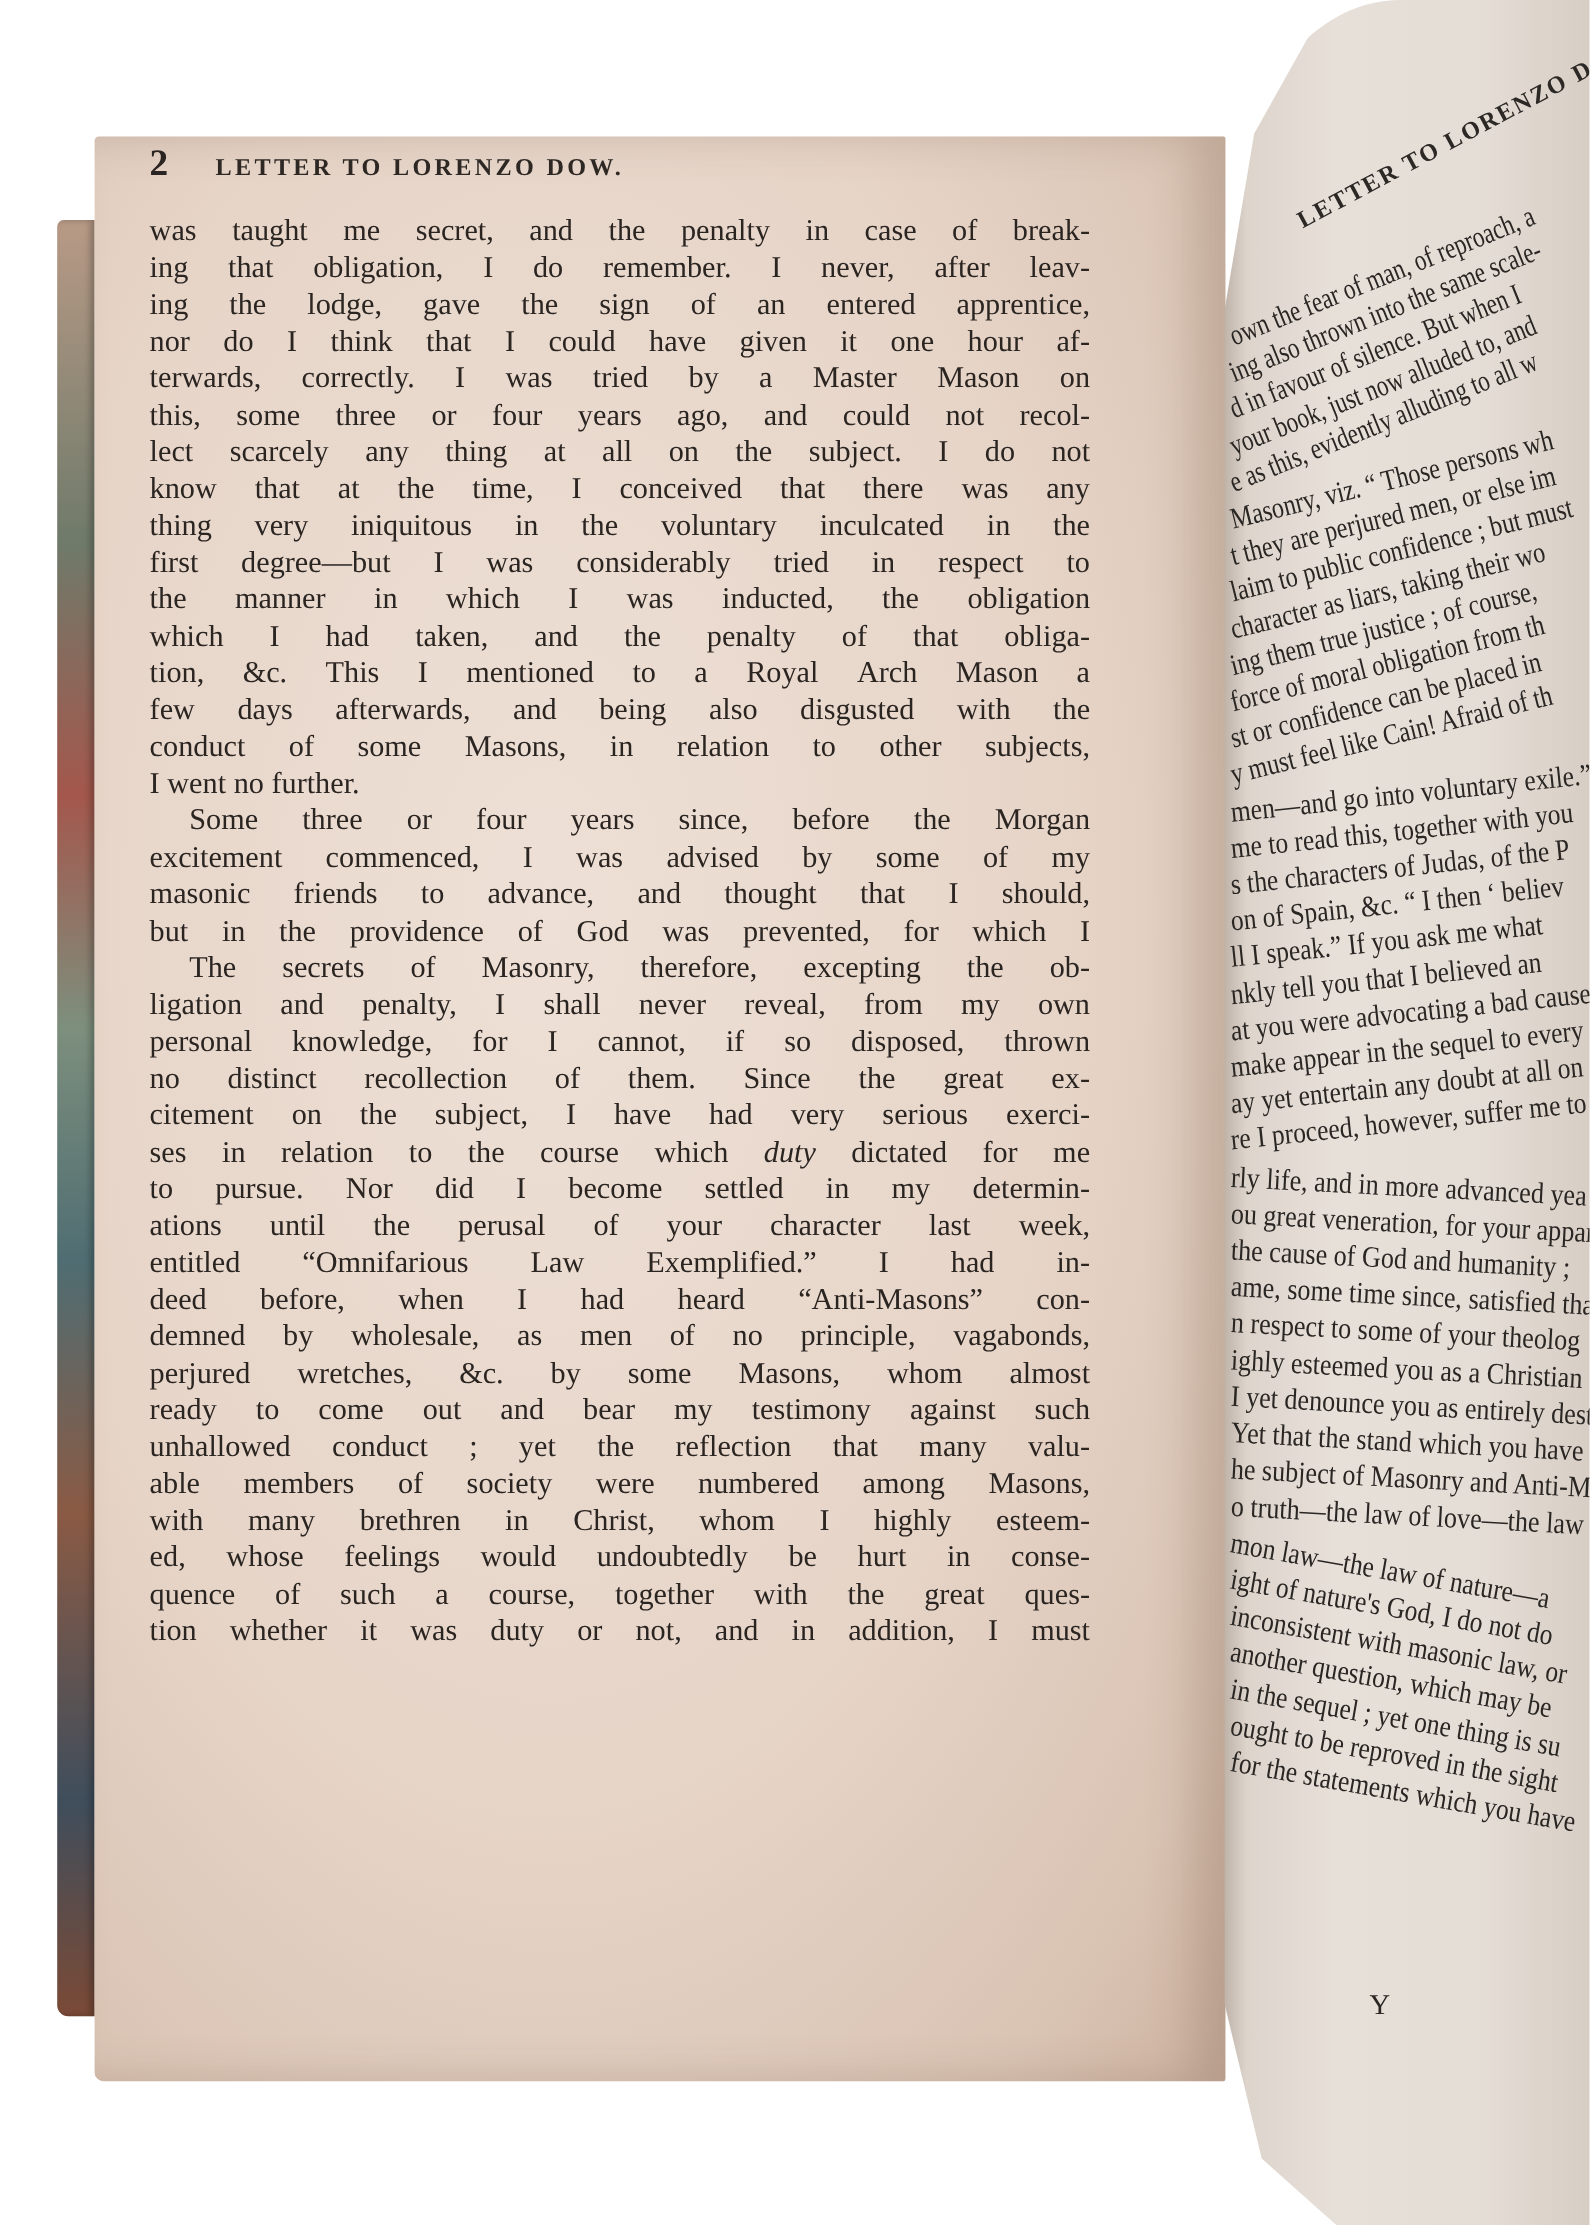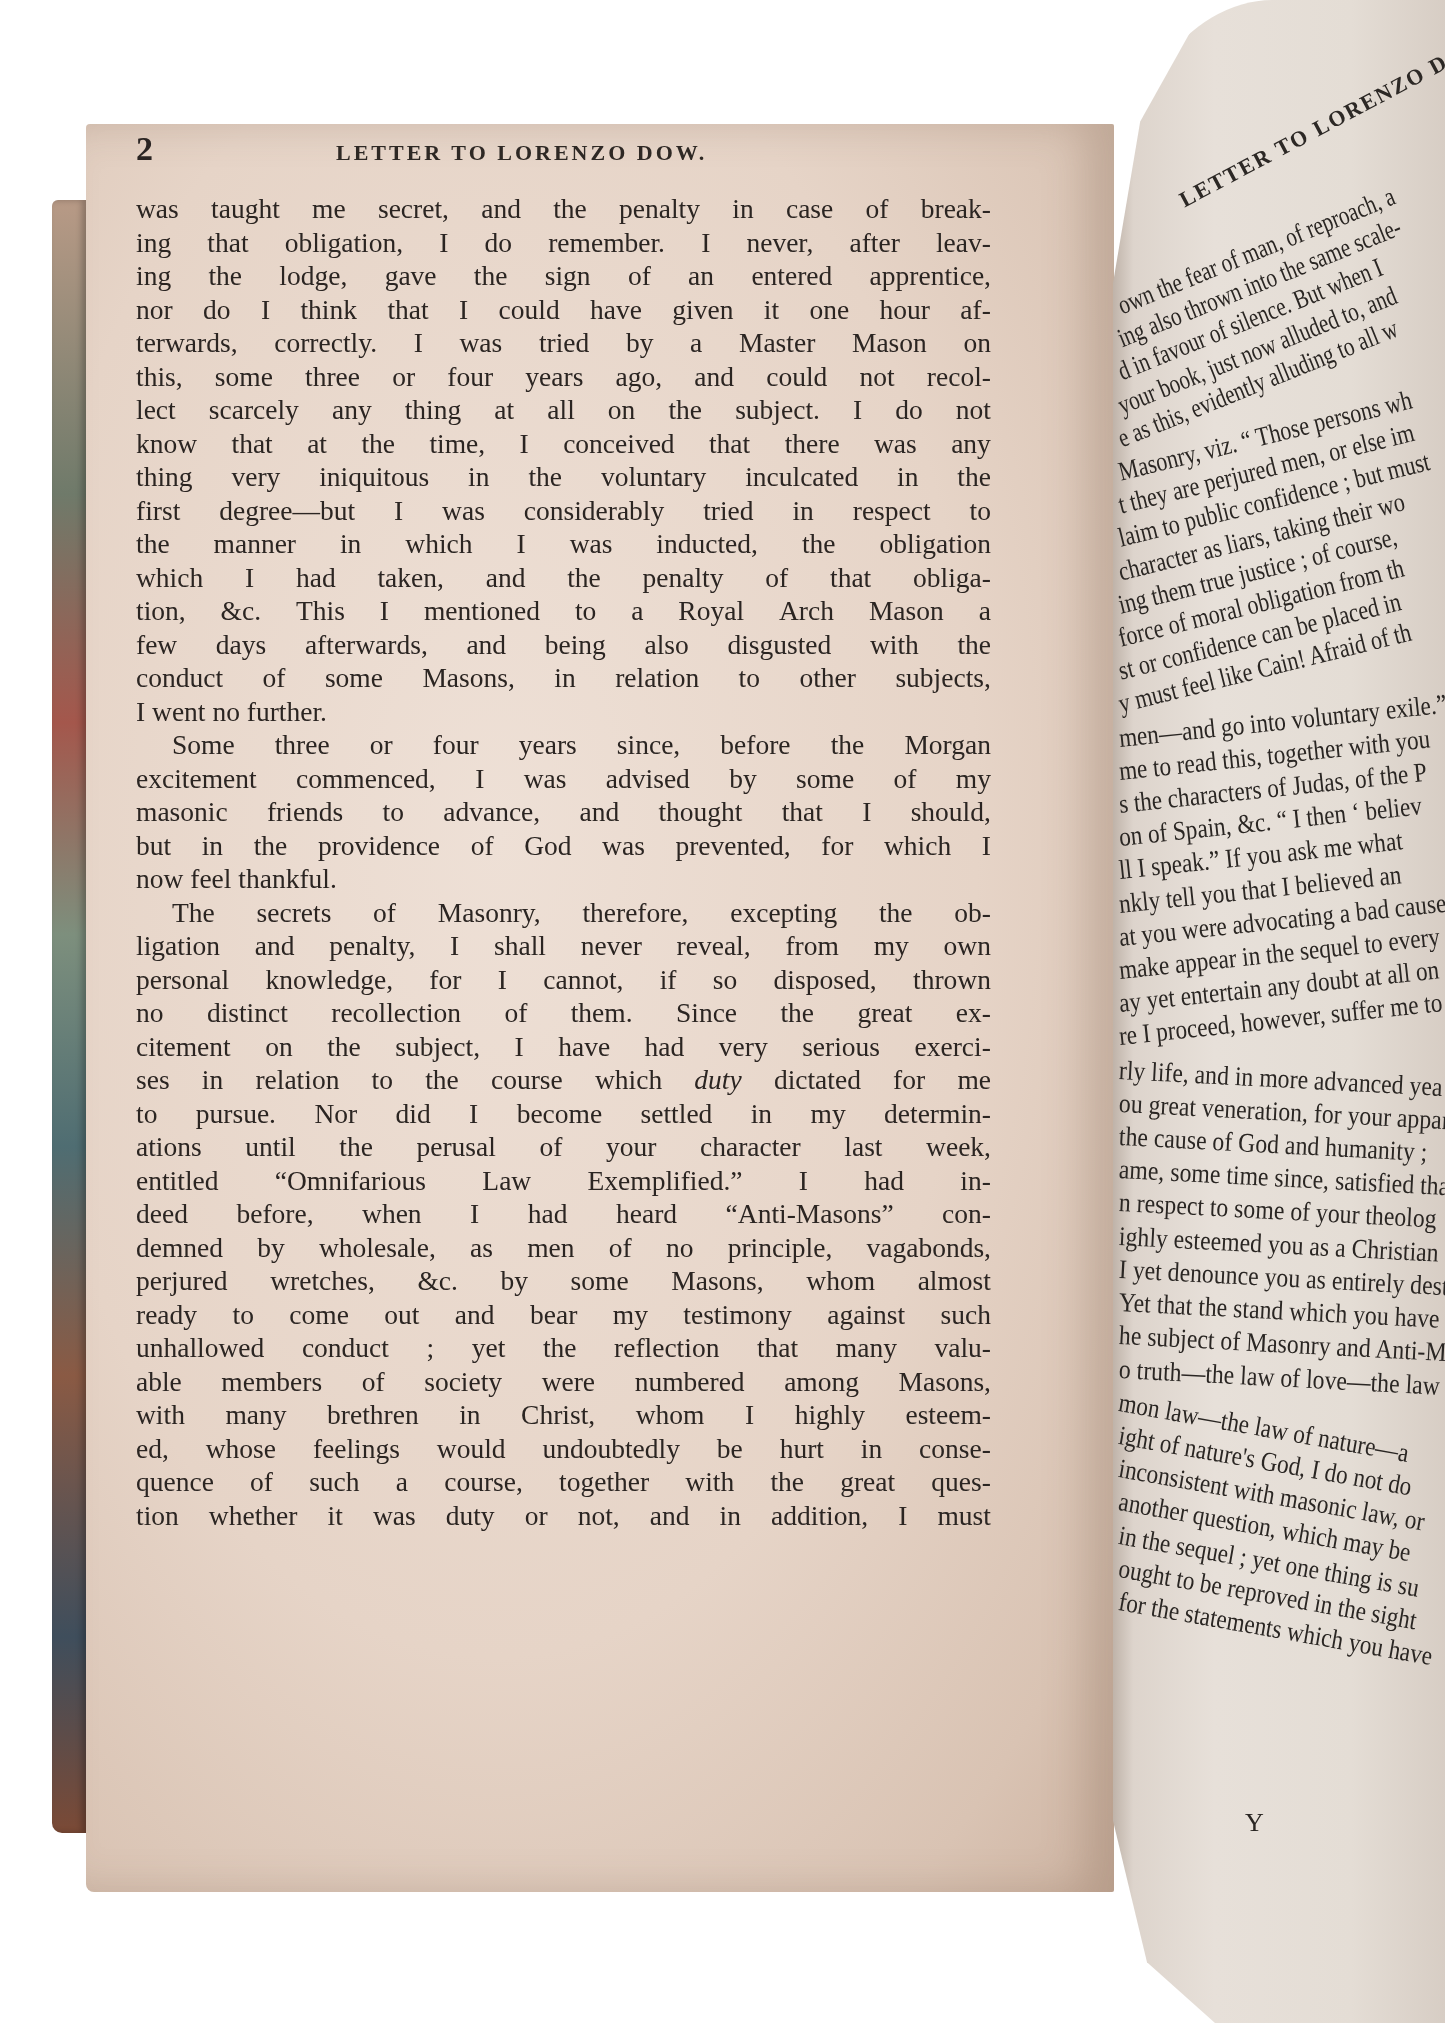--- a/index.html
+++ b/index.html
@@ -23,21 +23,21 @@
       box-shadow: inset -30px 0 40px rgba(120,90,70,0.25);
     }
     .page-header {
       position: absolute; left: 136px; top: 130px; width: 855px; height: 40px;
       display: flex; align-items: baseline;
     }
     .page-number {
       font-size: 34px; font-weight: bold; color: #2a2422; width: 60px;
     }
     .running-head {
-      margin-left: 140px; font-size: 22px; letter-spacing: 3px; font-weight: bold; color: #2e2824;
+      font-size: 22px; letter-spacing: 3px; font-weight: bold; color: #2e2824;
     }
     .body-text {
       position: absolute; left: 136px; top: 192px; width: 855px;
       font-size: 27.5px; line-height: 33.5px; color: #2b2522;
     }
     .body-text .line {
       display: flex; justify-content: space-between; white-space: nowrap;
     }
     .body-text .line.last { justify-content: flex-start; }
     .body-text .line.indent { padding-left: 36px; }
@@ -310,25 +310,20 @@
       <span>in</span>
       <span>the</span>
       <span>providence</span>
       <span>of</span>
       <span>God</span>
       <span>was</span>
       <span>prevented,</span>
       <span>for</span>
       <span>which</span>
       <span>I</span>
-    </div>
-    <div class="line last">
-      <span>now&nbsp;</span>
-      <span>feel&nbsp;</span>
-      <span>thankful.</span>
     </div>
     <div class="line indent">
       <span>The</span>
       <span>secrets</span>
       <span>of</span>
       <span>Masonry,</span>
       <span>therefore,</span>
       <span>excepting</span>
       <span>the</span>
       <span>ob-</span>

